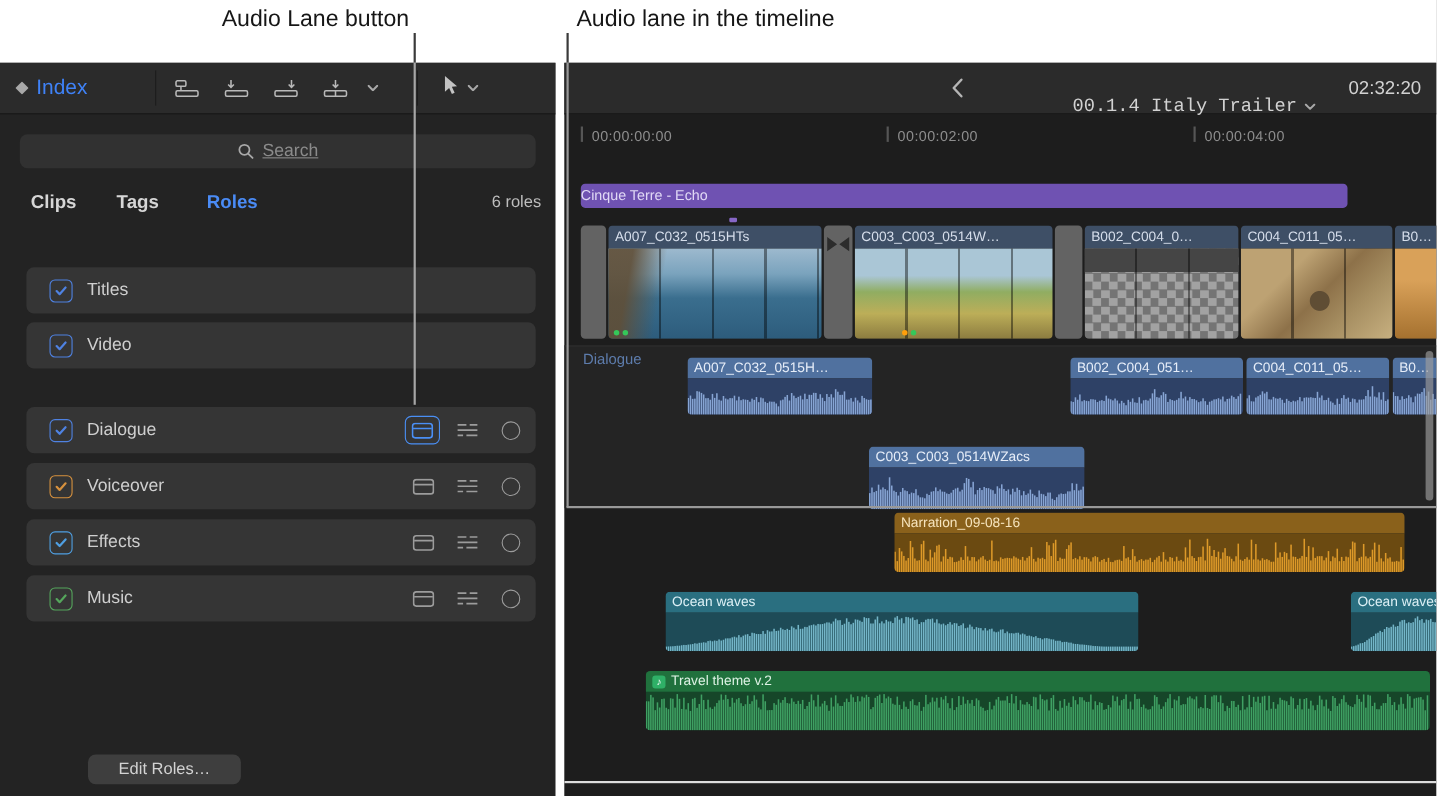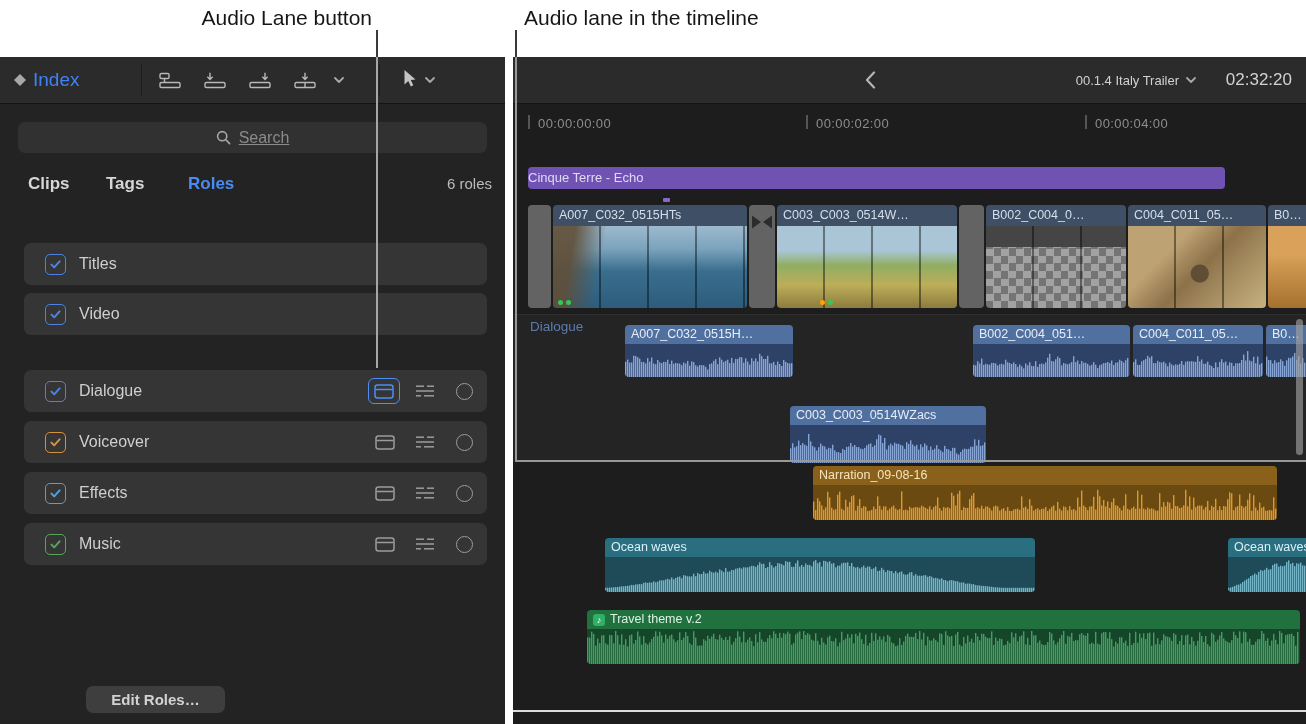--- a/index.html
+++ b/index.html
@@ -42,21 +42,21 @@
   .c-cyan{border-color:#4f9fe2;color:#4f9fe2;}
   .c-green{border-color:#55a65c;color:#55a65c;}
 
   .footer-btn{position:absolute;height:27px;background:#3e3e3e;border-radius:7px;color:#d3d3d3;font-size:15px;
               display:flex;align-items:center;justify-content:center;top:629px;}
 
   
   .rp{position:absolute;left:513px;top:57px;width:793px;height:667px;background:#1d1d1d;overflow:hidden;}
   .rp-toolbar{position:absolute;top:0;left:0;right:0;height:46px;background:#2b2b2b;border-bottom:1px solid #141414;}
   .back-btn{position:absolute;left:352px;top:0;height:46px;display:flex;align-items:center;color:#b5b5b5;}
-  .proj-title{position:absolute;right:110px;top:0;height:46px;display:flex;align-items:center;gap:7px;color:#d2d2d2;font-size:13px;}
+  .proj-title{position:absolute;right:110px;top:17px;height:46px;display:flex;align-items:center;gap:7px;color:#d2d2d2;font-size:17px;font-family:Liberation Mono, monospace;}
   .tc{position:absolute;right:14px;top:0;height:46px;display:flex;align-items:center;color:#d2d2d2;font-size:17px;}
 
   .ruler{position:absolute;top:52px;left:0;right:0;height:30px;}
   .rtick{position:absolute;top:6px;width:1.5px;height:14px;background:#565656;}
   .rlabel{position:absolute;top:7px;font-size:13px;color:#8d8d8d;letter-spacing:.4px;white-space:nowrap;}
 
   .lane-bg{position:absolute;left:0;top:257px;width:793px;height:147px;background:#242424;border-top:1px solid #2f2f2f;}
   .lane-label{position:absolute;left:17px;top:262px;font-size:13.5px;color:#5d7cac;}
 
   .tclip{position:absolute;left:15px;top:110px;width:697px;height:22px;background:#6f52b2;border-radius:4px;
@@ -294,21 +294,21 @@
               <line x1="12" y1="2.2" x2="19" y2="2.2"></line>
               <line x1="1" y1="7" x2="19" y2="7"></line>
               <line x1="1" y1="11.8" x2="6" y2="11.8"></line>
               <line x1="9" y1="11.8" x2="19" y2="11.8"></line>
             </svg>
         </span>
         <span class="circle-btn"></span>
       </span>
     </div>
 
-    <div class="footer-btn" style="left:86px;width:139px;font-weight:bold;">Edit Roles…</div>
+    <div class="footer-btn" style="left:80px;width:139px;">Edit Roles…</div>
   </div>
 
   <div class="rp">
     <div class="rp-toolbar">
       <span class="back-btn">
         <svg width="11" height="18" viewBox="0 0 11 18">
             <path d="M9 1.5 L2 9 L9 16.5" fill="none" stroke="currentColor" stroke-width="2.2" stroke-linecap="round" stroke-linejoin="round"></path>
           </svg>
       </span>
       <span class="proj-title">

